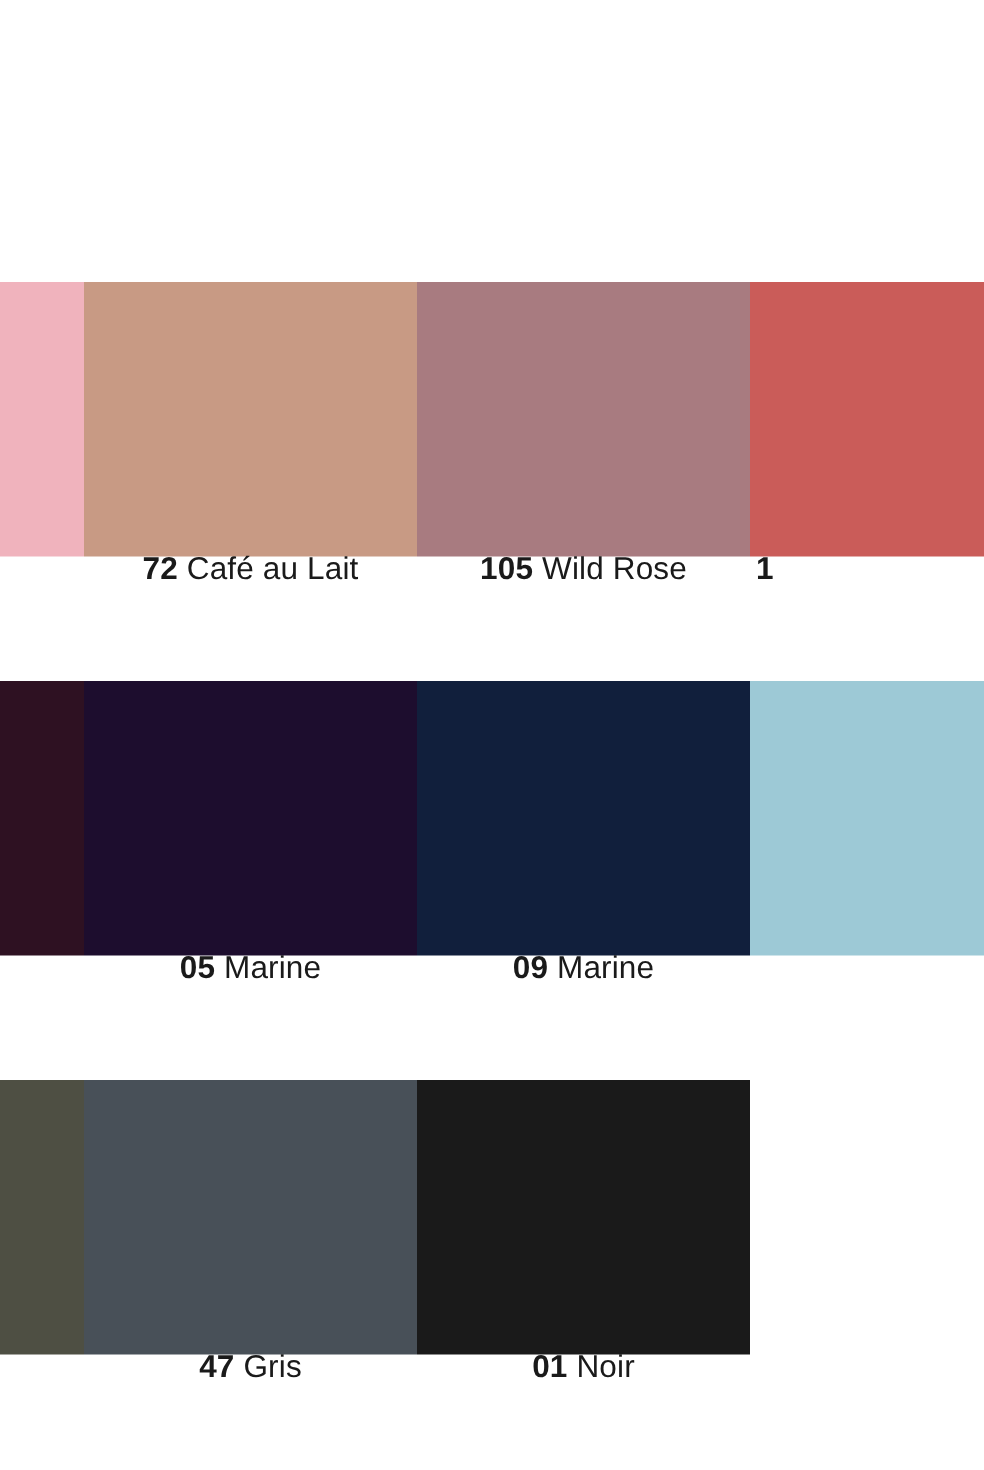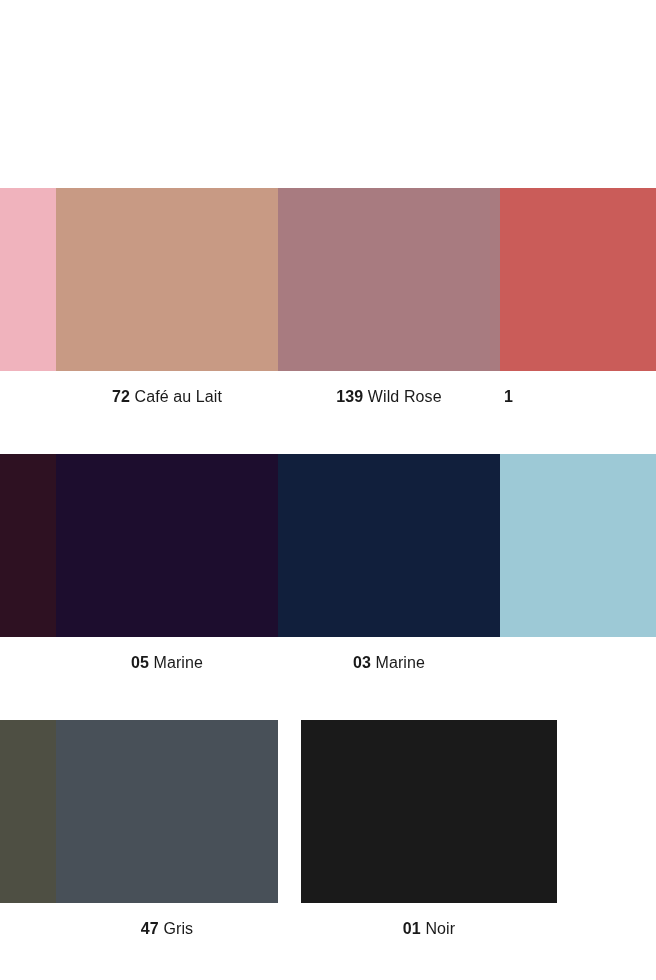--- a/index.html
+++ b/index.html
@@ -38,24 +38,24 @@
     position: absolute;
     left: 0;
     top: 0;
     width: 100%;
     height: 183px;
   }
 
   .swatch-label {
     position: absolute;
     left: 0;
-    top: 196px;
+    top: 179px;
     width: 100%;
     text-align: center;
-    font-size: 16px;
+    font-size: 21px;
     line-height: 26px;
     color: #1a1a1a;
     white-space: nowrap;
     letter-spacing: 0.1px;
   }
 
   .swatch-code {
     font-weight: 700;
   }
 
@@ -74,49 +74,49 @@
     <div class="swatch-row" style="top: 188px; height: 228px;">
       <div class="swatch-cell clipped-left" style="left: -166px; width: 222px; height: 228px;">
         <div class="swatch-chip" style="background: rgb(240, 179, 189);"></div>
       </div>
       <div class="swatch-cell" style="left: 56px; width: 222px; height: 228px;">
         <div class="swatch-chip" style="background: rgb(200, 154, 132);"></div>
         <div class="swatch-label"><span class="swatch-code">72</span><span class="swatch-name"> Café au Lait</span></div>
       </div>
       <div class="swatch-cell" style="left: 278px; width: 222px; height: 228px;">
         <div class="swatch-chip" style="background: rgb(168, 123, 128);"></div>
-        <div class="swatch-label"><span class="swatch-code">139</span><span class="swatch-name"> Wild Rose</span></div>
+        <div class="swatch-label"><span class="swatch-code">105</span><span class="swatch-name"> Wild Rose</span></div>
       </div>
       <div class="swatch-cell clipped-right" style="left: 500px; width: 222px; height: 228px;">
         <div class="swatch-chip" style="background: rgb(202, 92, 89);"></div>
         <div class="swatch-label"><span class="swatch-code">1</span></div>
       </div>
     </div>
     <div class="swatch-row" style="top: 454px; height: 228px;">
       <div class="swatch-cell clipped-left" style="left: -166px; width: 222px; height: 228px;">
         <div class="swatch-chip" style="background: rgb(46, 17, 34);"></div>
       </div>
       <div class="swatch-cell" style="left: 56px; width: 222px; height: 228px;">
         <div class="swatch-chip" style="background: rgb(29, 13, 46);"></div>
         <div class="swatch-label"><span class="swatch-code">05</span><span class="swatch-name"> Marine</span></div>
       </div>
       <div class="swatch-cell" style="left: 278px; width: 222px; height: 228px;">
         <div class="swatch-chip" style="background: rgb(17, 31, 60);"></div>
-        <div class="swatch-label"><span class="swatch-code">03</span><span class="swatch-name"> Marine</span></div>
+        <div class="swatch-label"><span class="swatch-code">09</span><span class="swatch-name"> Marine</span></div>
       </div>
       <div class="swatch-cell clipped-right" style="left: 500px; width: 222px; height: 228px;">
         <div class="swatch-chip" style="background: rgb(157, 201, 214);"></div>
       </div>
     </div>
     <div class="swatch-row" style="top: 720px; height: 228px;">
       <div class="swatch-cell clipped-left" style="left: -166px; width: 222px; height: 228px;">
         <div class="swatch-chip" style="background: rgb(78, 79, 67);"></div>
       </div>
       <div class="swatch-cell" style="left: 56px; width: 222px; height: 228px;">
         <div class="swatch-chip" style="background: rgb(72, 80, 88);"></div>
         <div class="swatch-label"><span class="swatch-code">47</span><span class="swatch-name"> Gris</span></div>
       </div>
-      <div class="swatch-cell" style="left: 278px; width: 256px; height: 228px; margin-left: 23px;">
+      <div class="swatch-cell" style="left: 278px; width: 222px; height: 228px;">
         <div class="swatch-chip" style="background: rgb(26, 26, 26);"></div>
         <div class="swatch-label"><span class="swatch-code">01</span><span class="swatch-name"> Noir</span></div>
       </div>
     </div>
   </div>
 
 </body></html>

